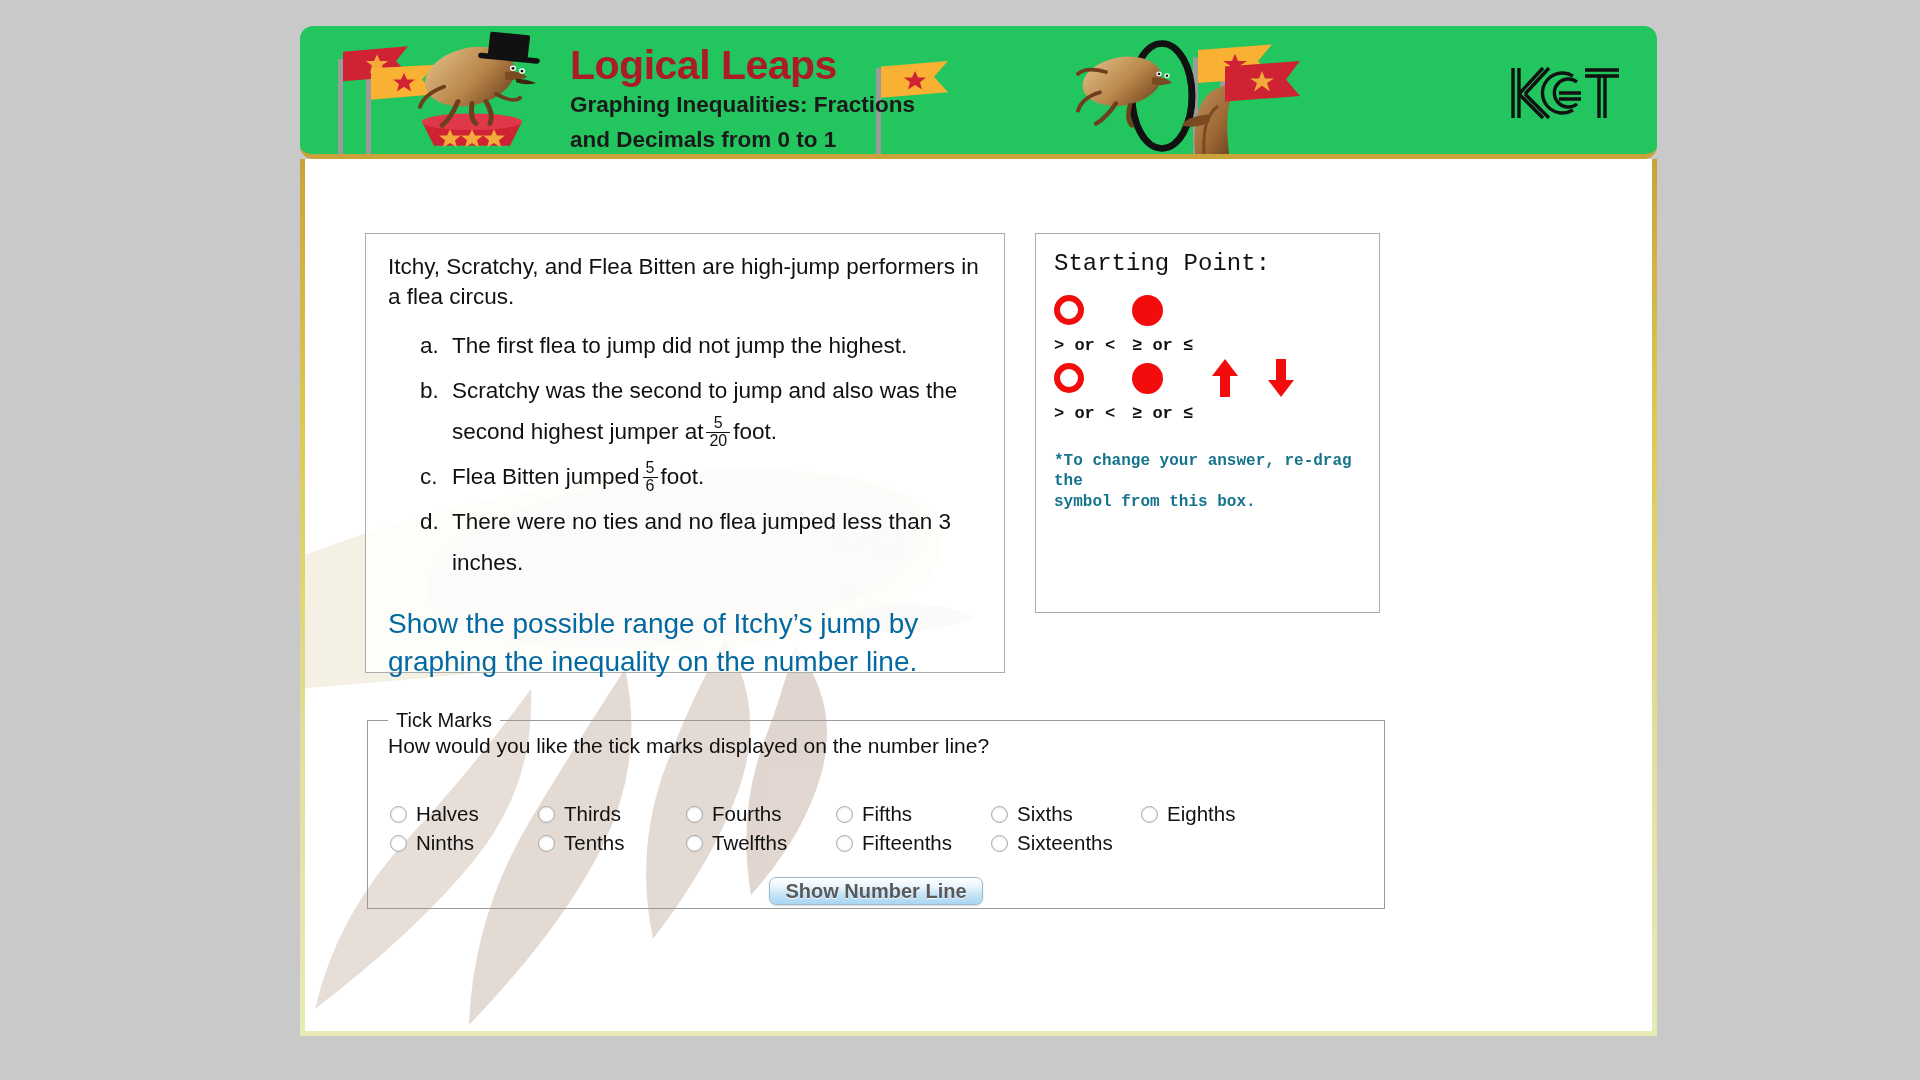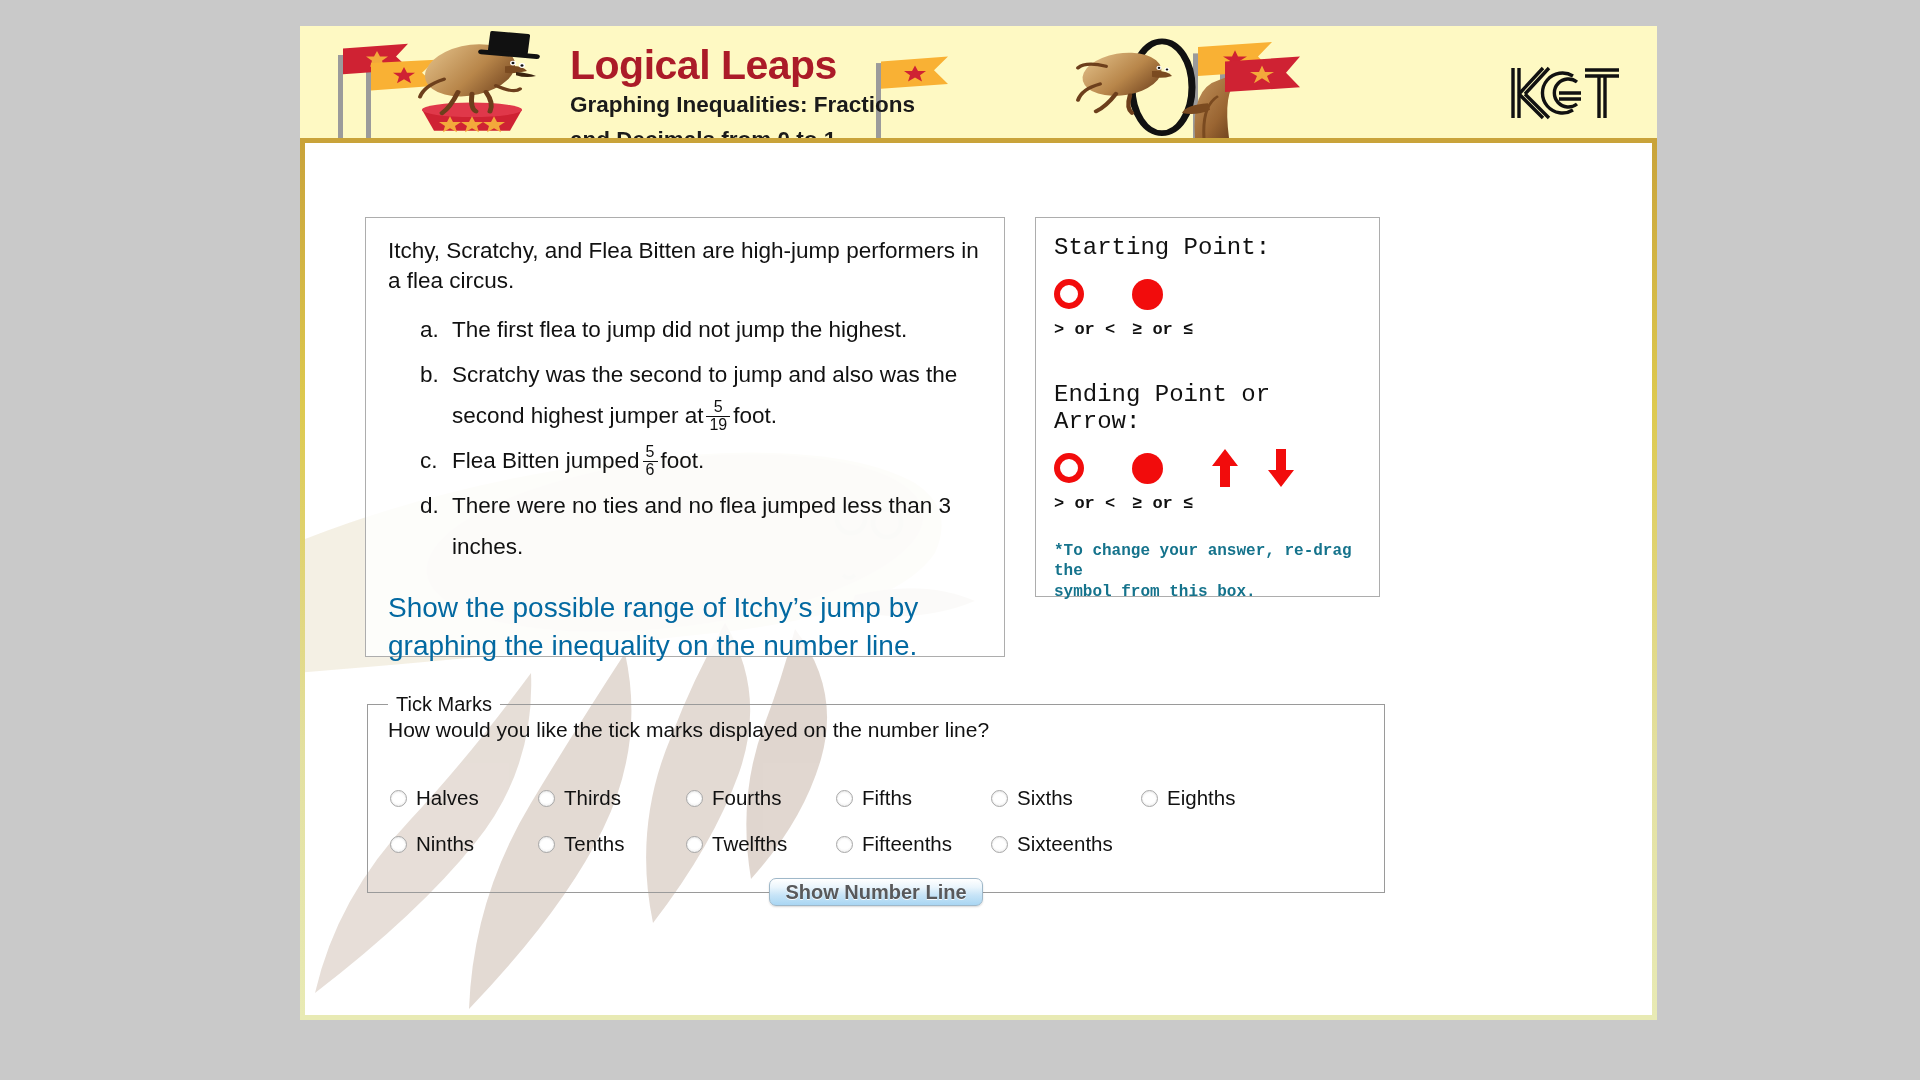--- a/index.html
+++ b/index.html
@@ -17,25 +17,26 @@
     position: absolute;
     left: 300px;
     top: 26px;
     width: 1357px;
     height: 1016px;
   }
 
   
   #banner {
     position: relative;
-    height: 117px;
-    background: #fef9c3;
+    height: 133px;
+    background: #22c55e;
     overflow: hidden;
     box-sizing: border-box;
     border-bottom: 5px solid #c9a33a;
+    border-radius: 13px;
   }
 
   #banner .titles {
     position: absolute;
     left: 270px;
     top: 18px;
     z-index: 5;
   }
   .title-main {
     font-size: 41px;
@@ -213,21 +214,21 @@
     margin-left: 2px;
   }
   .tick-question {
     font-size: 21px;
     color: #111;
     margin: 2px 0 6px 2px;
   }
   .radio-grid {
     display: grid;
     grid-template-columns: 148px 148px 150px 155px 150px 140px;
-    row-gap: 22px;
+    row-gap: 5px;
     margin-left: 4px;
     margin-top: 44px;
   }
   .radio-opt {
     display: flex;
     align-items: center;
     font-size: 20.5px;
     color: #111;
     white-space: nowrap;
   }
@@ -389,21 +390,21 @@
     <div class="panel" id="story-panel">
       <p class="story-intro">Itchy, Scratchy, and Flea Bitten are high-jump performers in a flea circus.</p>
 
       <ol class="clues">
         <li>
           <span class="marker">a.</span>
           <span>The first flea to jump did not jump the highest.</span>
         </li>
         <li>
           <span class="marker">b.</span>
-          <span>Scratchy was the second to jump and also was the second highest jumper at</span><span class="frac"><span class="num">5</span><span class="den">19</span></span><span>foot.</span>
+          <span>Scratchy was the second to jump and also was the second highest jumper at</span><span class="frac"><span class="num">5</span><span class="den">20</span></span><span>foot.</span>
         </li>
         <li>
           <span class="marker">c.</span>
           <span>Flea Bitten jumped</span><span class="frac"><span class="num">5</span><span class="den">6</span></span><span>foot.</span>
         </li>
         <li>
           <span class="marker">d.</span>
           <span>There were no ties and no flea jumped less than 3 inches.</span>
         </li>
       </ol>
@@ -422,21 +423,20 @@
           <div class="sym-label">&gt; or &lt;</div>
         </div>
         <div class="sym-item" style="width:78px">
           <div class="sym-glyph">
               <span class="circle-filled"></span>
             </div>
           <div class="sym-label">≥ or ≤</div>
         </div>
       </div>
 
-      <div class="sym-heading" style="margin-top:42px">Ending Point or Arrow:</div>
       <div class="sym-row">
         <div class="sym-item" style="width:78px">
           <div class="sym-glyph">
               <span class="circle-open"></span>
             </div>
           <div class="sym-label">&gt; or &lt;</div>
         </div>
         <div class="sym-item" style="width:78px">
           <div class="sym-glyph">
               <span class="circle-filled"></span>

